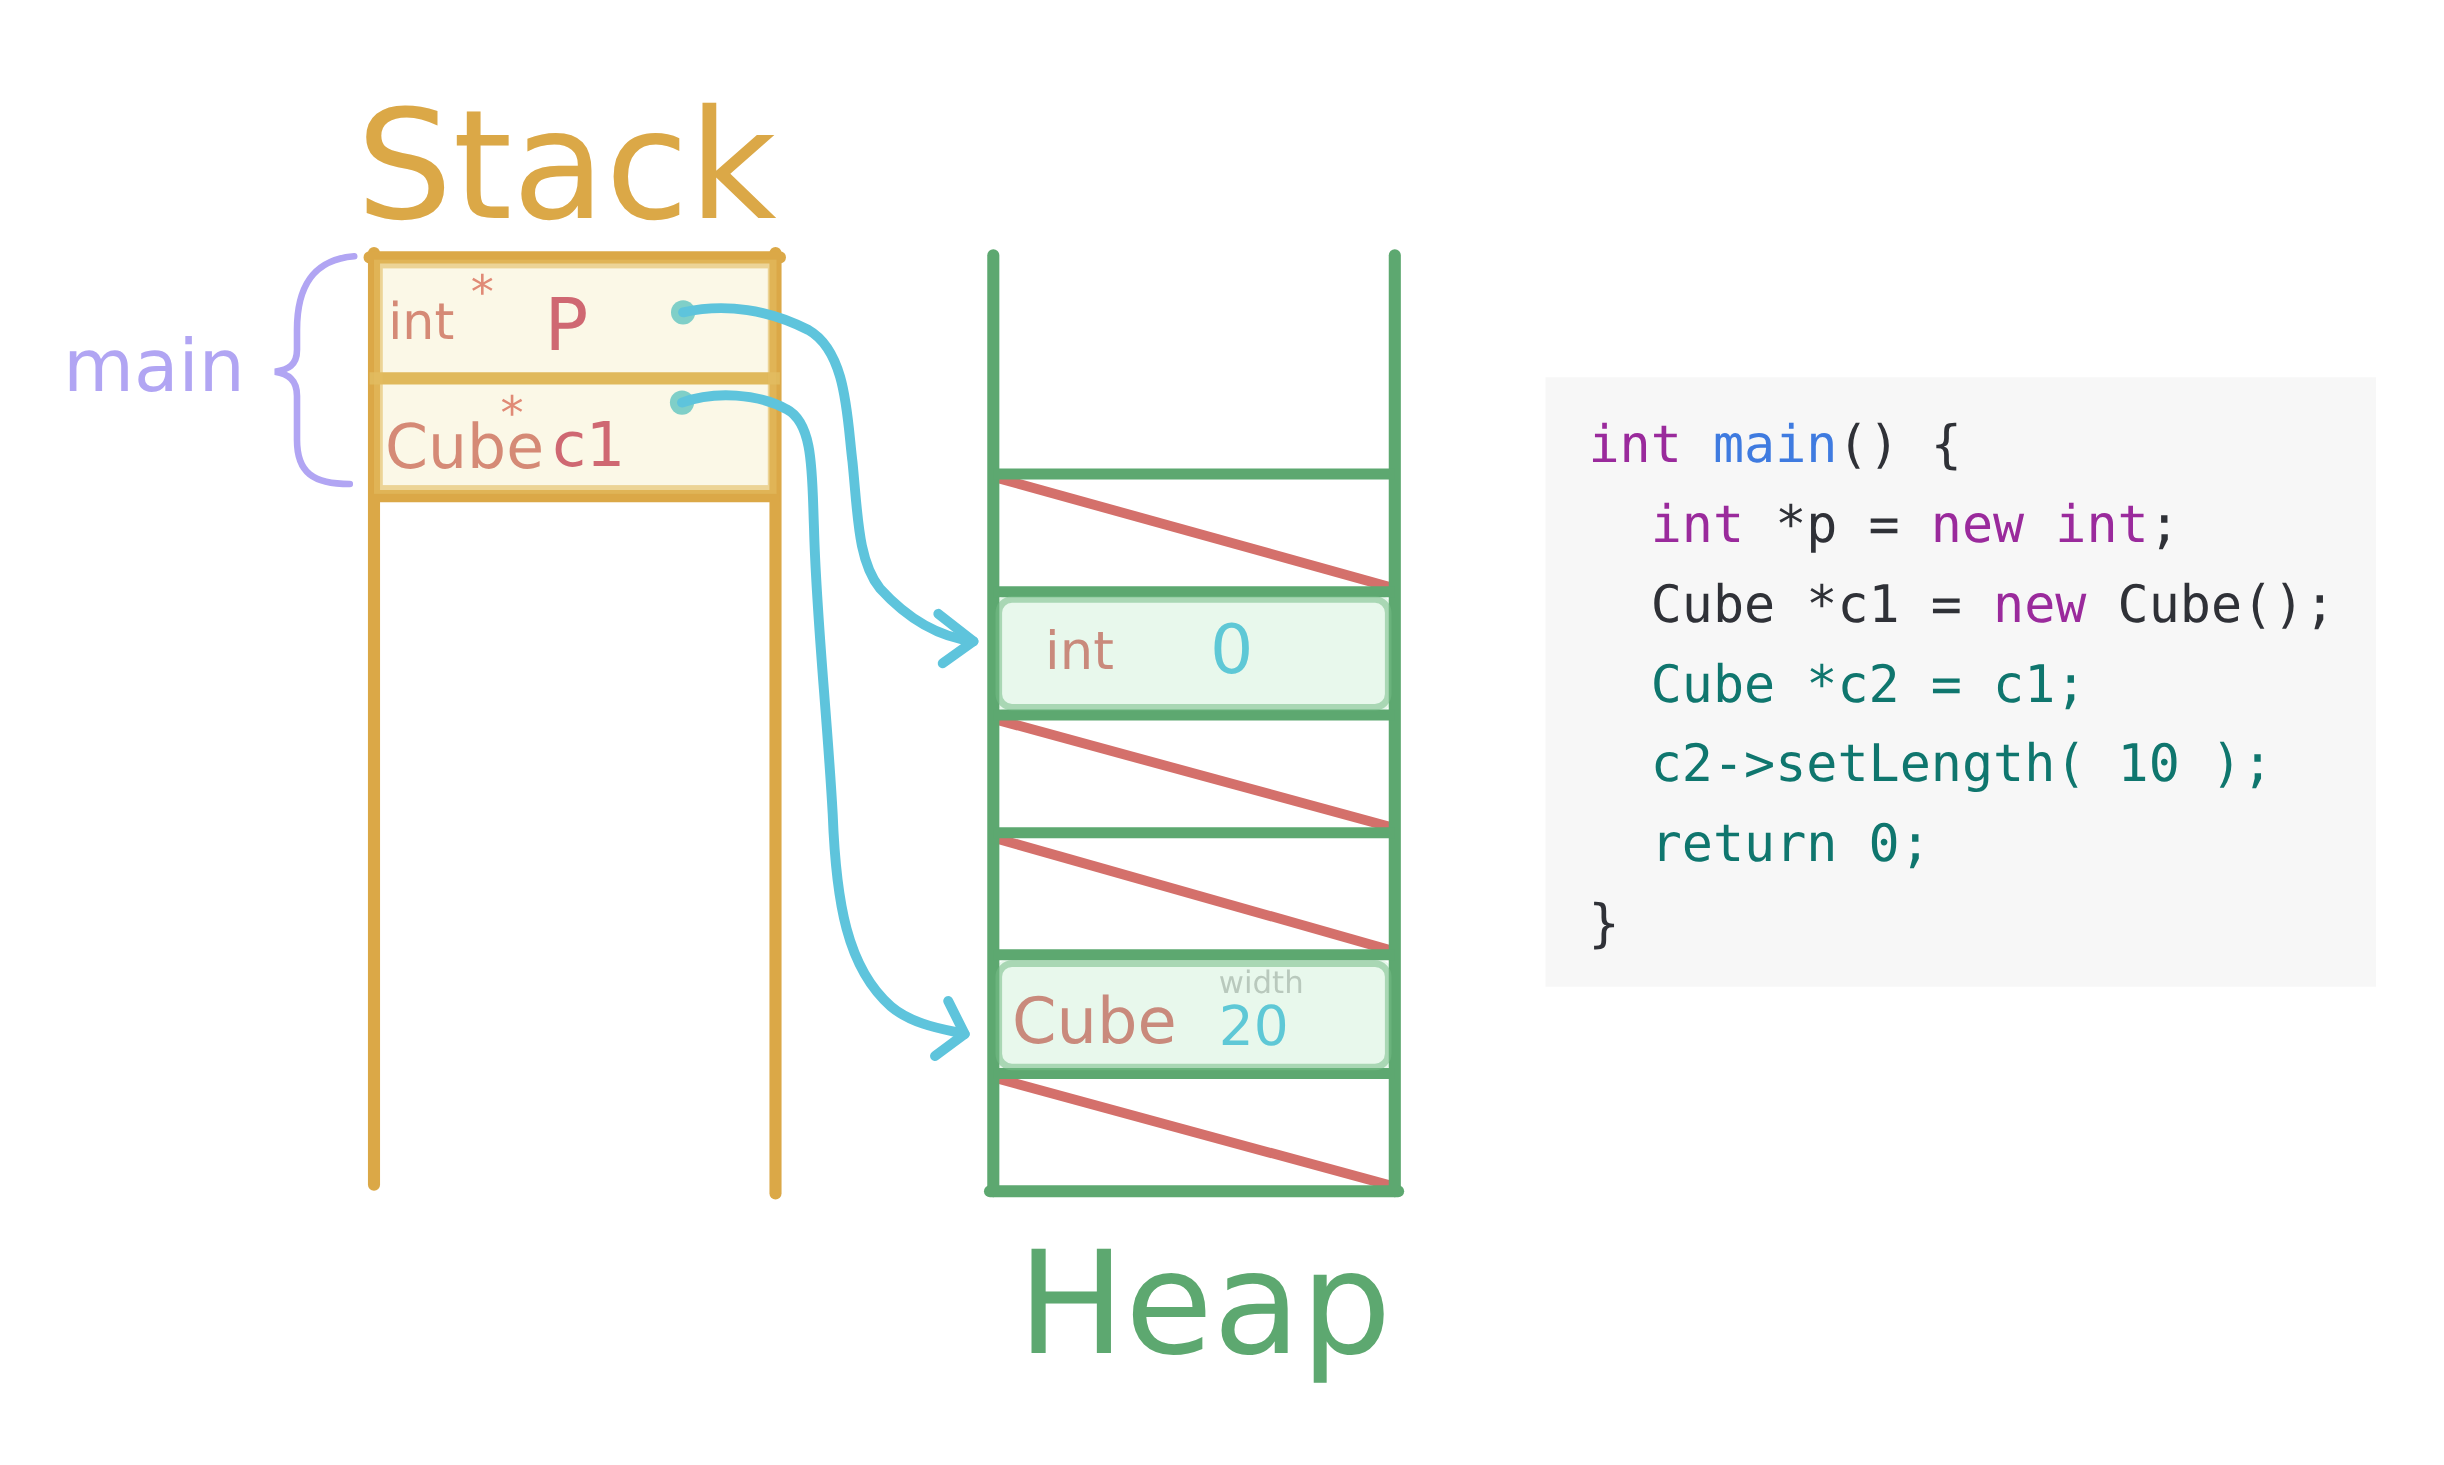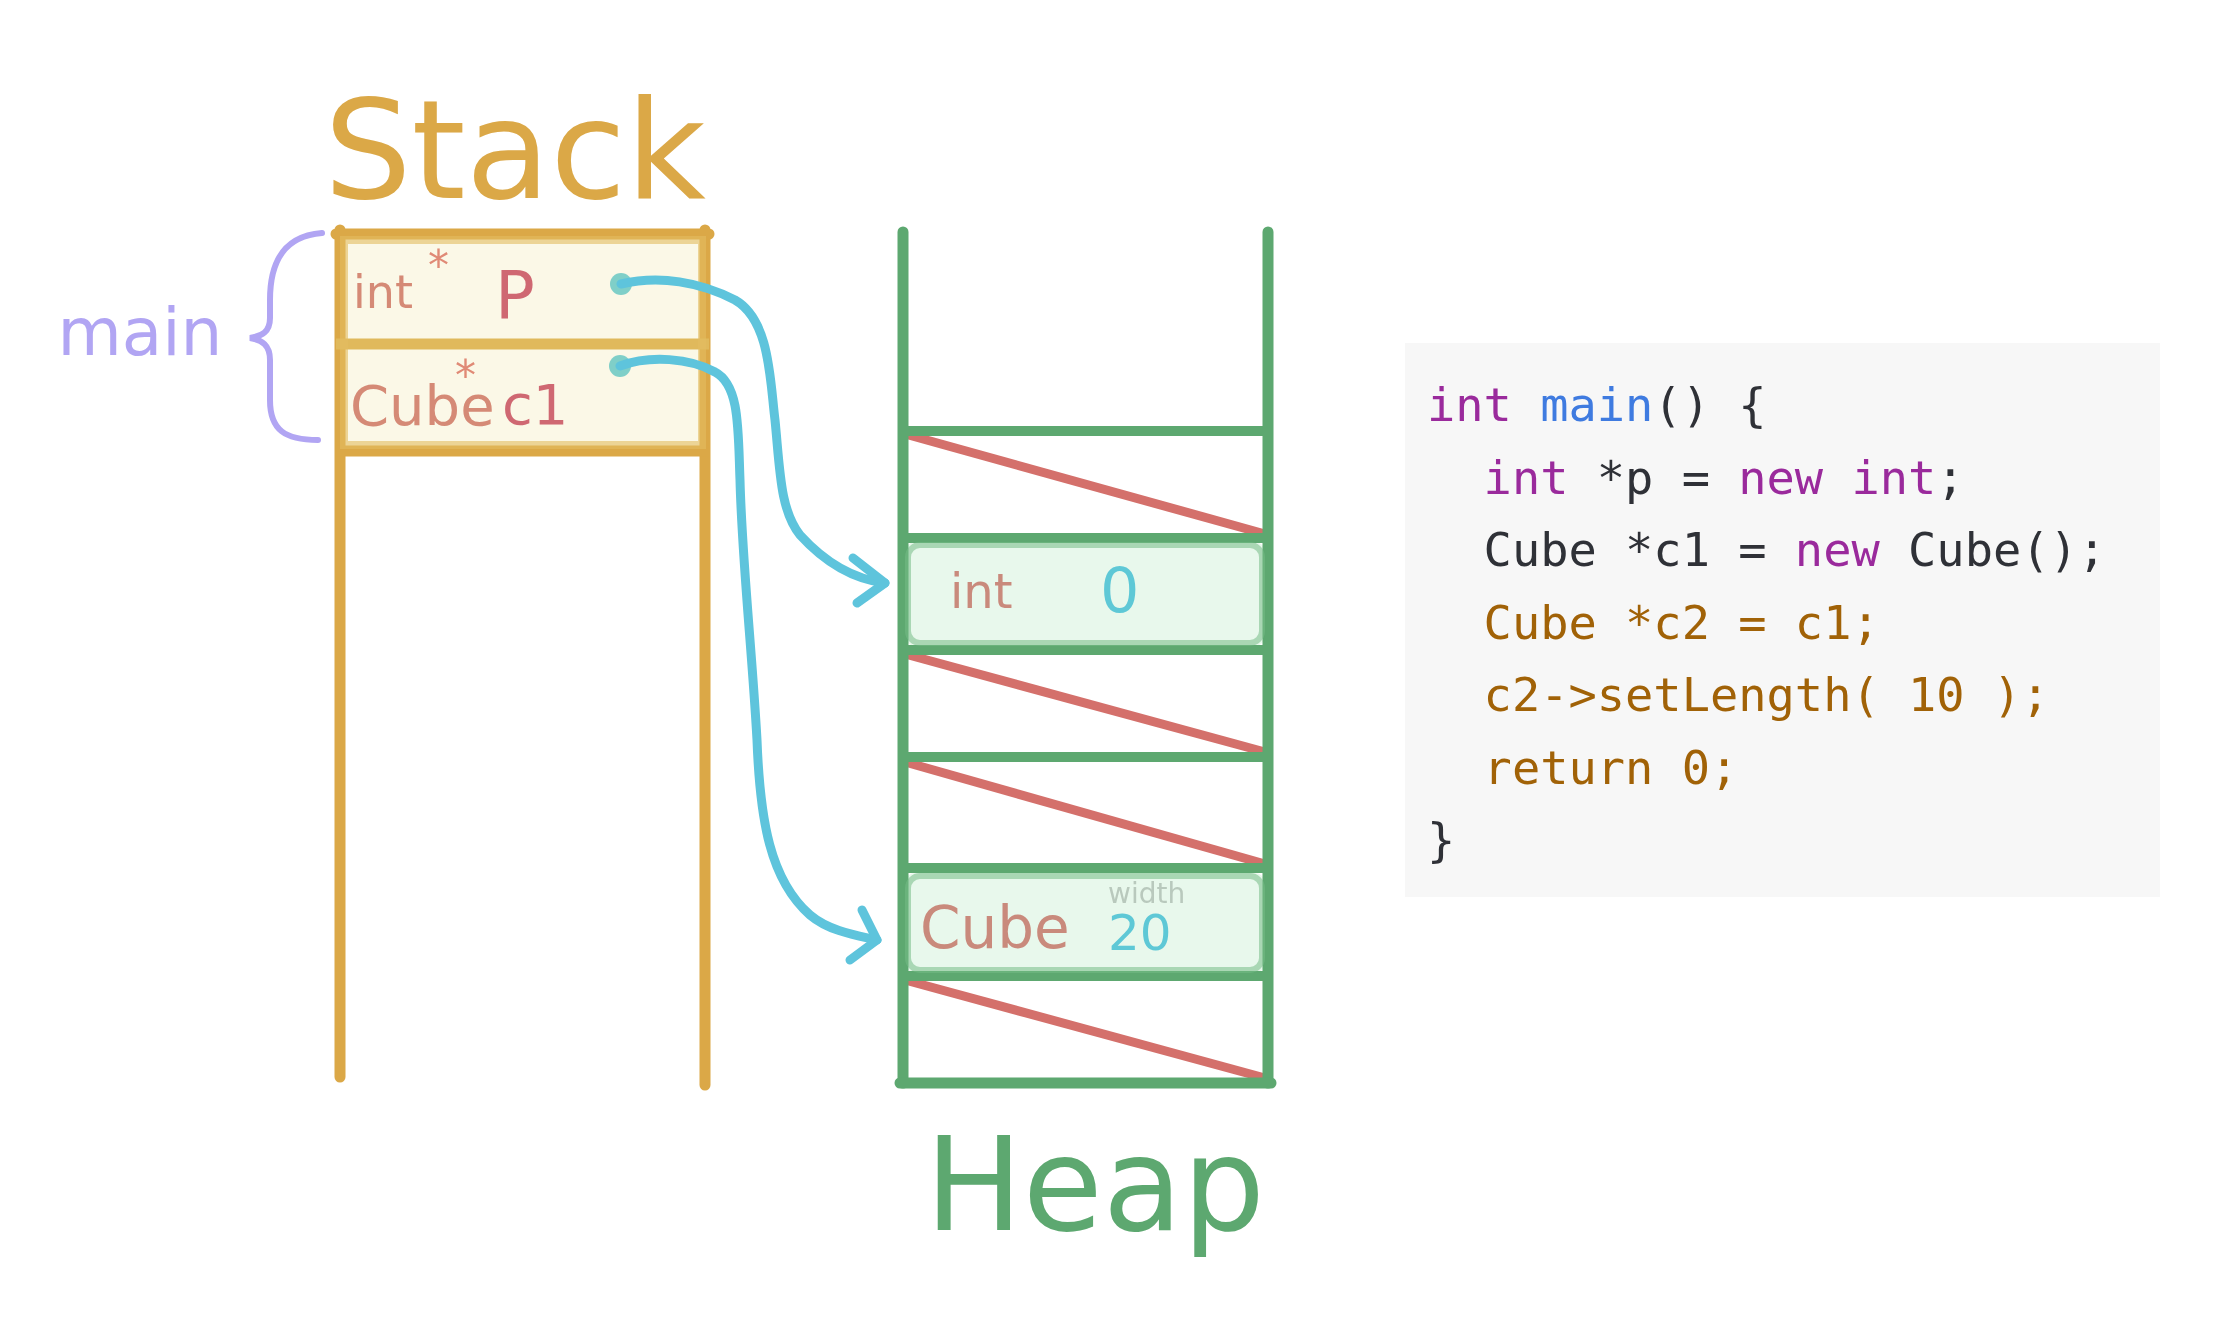--- a/index.html
+++ b/index.html
@@ -3,27 +3,27 @@
 <meta charset="utf-8">
 <style>
   html, body { margin: 0; padding: 0; background: #ffffff; }
   body { width: 2222px; height: 1332px; position: relative; overflow: hidden; font-family: "DejaVu Sans", sans-serif; }
   #diagram { position: absolute; left: 0; top: 0; }
   .code-panel {
     position: absolute; left: 1405px; top: 343px; width: 755px; height: 554px;
     background: #f7f7f7;
   }
   .code-panel pre {
-    margin: 0; position: absolute; left: 22px; top: 26px;
+    margin: 0; position: absolute; left: 39px; top: 26px;
     font-family: "DejaVu Sans Mono", monospace; font-size: 47px; line-height: 72.5px;
     color: #2f3137;
   }
   .kw { color: #9a2a9c; }
   .fn { color: #3f7be0; }
-  .dim { color: #a16207; }
+  .dim { color: #0f766e; }
   .line { display: block; white-space: pre; }
 </style>
 </head>
 <body>
 
 <svg id="diagram" width="2222" height="1332" viewBox="0 0 2222 1332" xmlns="http://www.w3.org/2000/svg">
 
   <text x="515" y="198" text-anchor="middle" font-family="DejaVu Sans, sans-serif" font-size="138" fill="#dba847">Stack</text>
 
   <text x="140" y="355" text-anchor="middle" font-family="DejaVu Sans, sans-serif" font-size="66" fill="#b1a5f3">main</text>

